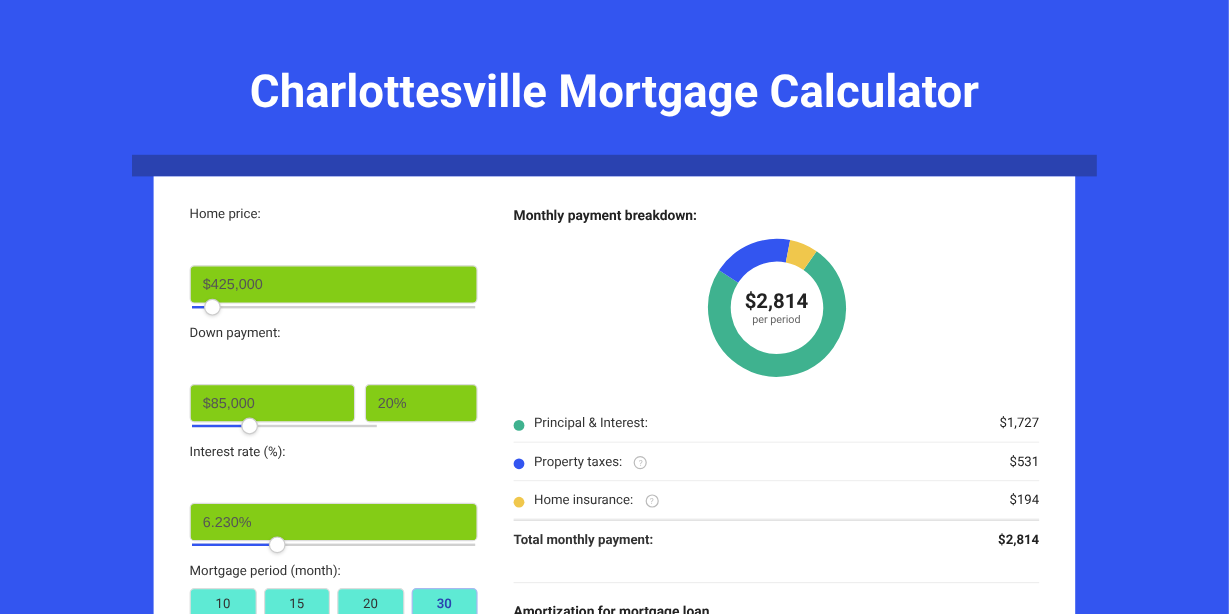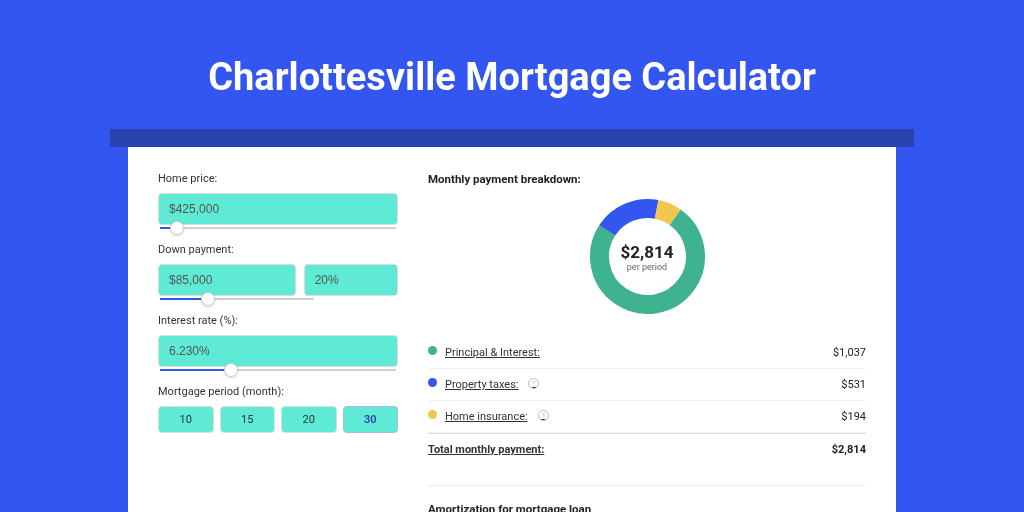--- a/index.html
+++ b/index.html
@@ -46,21 +46,22 @@
     margin-bottom: 8px;
     display: block;
   }
   .text-input {
     width: 100%;
     border: 1px solid #ddd;
     border-radius: 4px;
     padding: 8px 10px;
     font-size: 12px;
     color: #555;
-    background: #5eead4;
+    background: #84cc16;
+    margin-top: 28px;
   }
   .text-input.large {
     height: 30px;
   }
   .field-group {
     margin-bottom: 16px;
     position: relative;
   }
   .field-group.with-slider {
     margin-bottom: 18px;
@@ -162,25 +163,24 @@
     padding: 9px 0;
     border-bottom: 1px solid #f0f0f0;
   }
   .legend-row.total {
     border-bottom: none;
     border-top: 1px solid #ddd;
     font-weight: 700;
   }
   .legend-label {
     display: flex;
-    align-items: flex-start;
+    align-items: flex-end;
     gap: 8px;
     font-size: 11px;
     color: #333;
-    text-decoration: underline;
   }
   .legend-dot {
     width: 9px;
     height: 9px;
     border-radius: 50%;
     flex-shrink: 0;
   }
   .legend-value {
     font-size: 11px;
     color: #222;
@@ -280,21 +280,21 @@
           <div class="donut-sub">per period</div>
         </div>
       </div>
     </div>
 
     <div class="legend-row">
       <div class="legend-label">
         <span class="legend-dot" style="background:#3fb28f"></span>
         <span>Principal &amp; Interest:</span>
       </div>
-      <span class="legend-value">$1,037</span>
+      <span class="legend-value">$1,727</span>
     </div>
 
     <div class="legend-row">
       <div class="legend-label">
         <span class="legend-dot" style="background:#3355f0"></span>
         <span>Property taxes:</span>
         <span class="info-icon">?</span>
       </div>
       <span class="legend-value">$531</span>
     </div>

